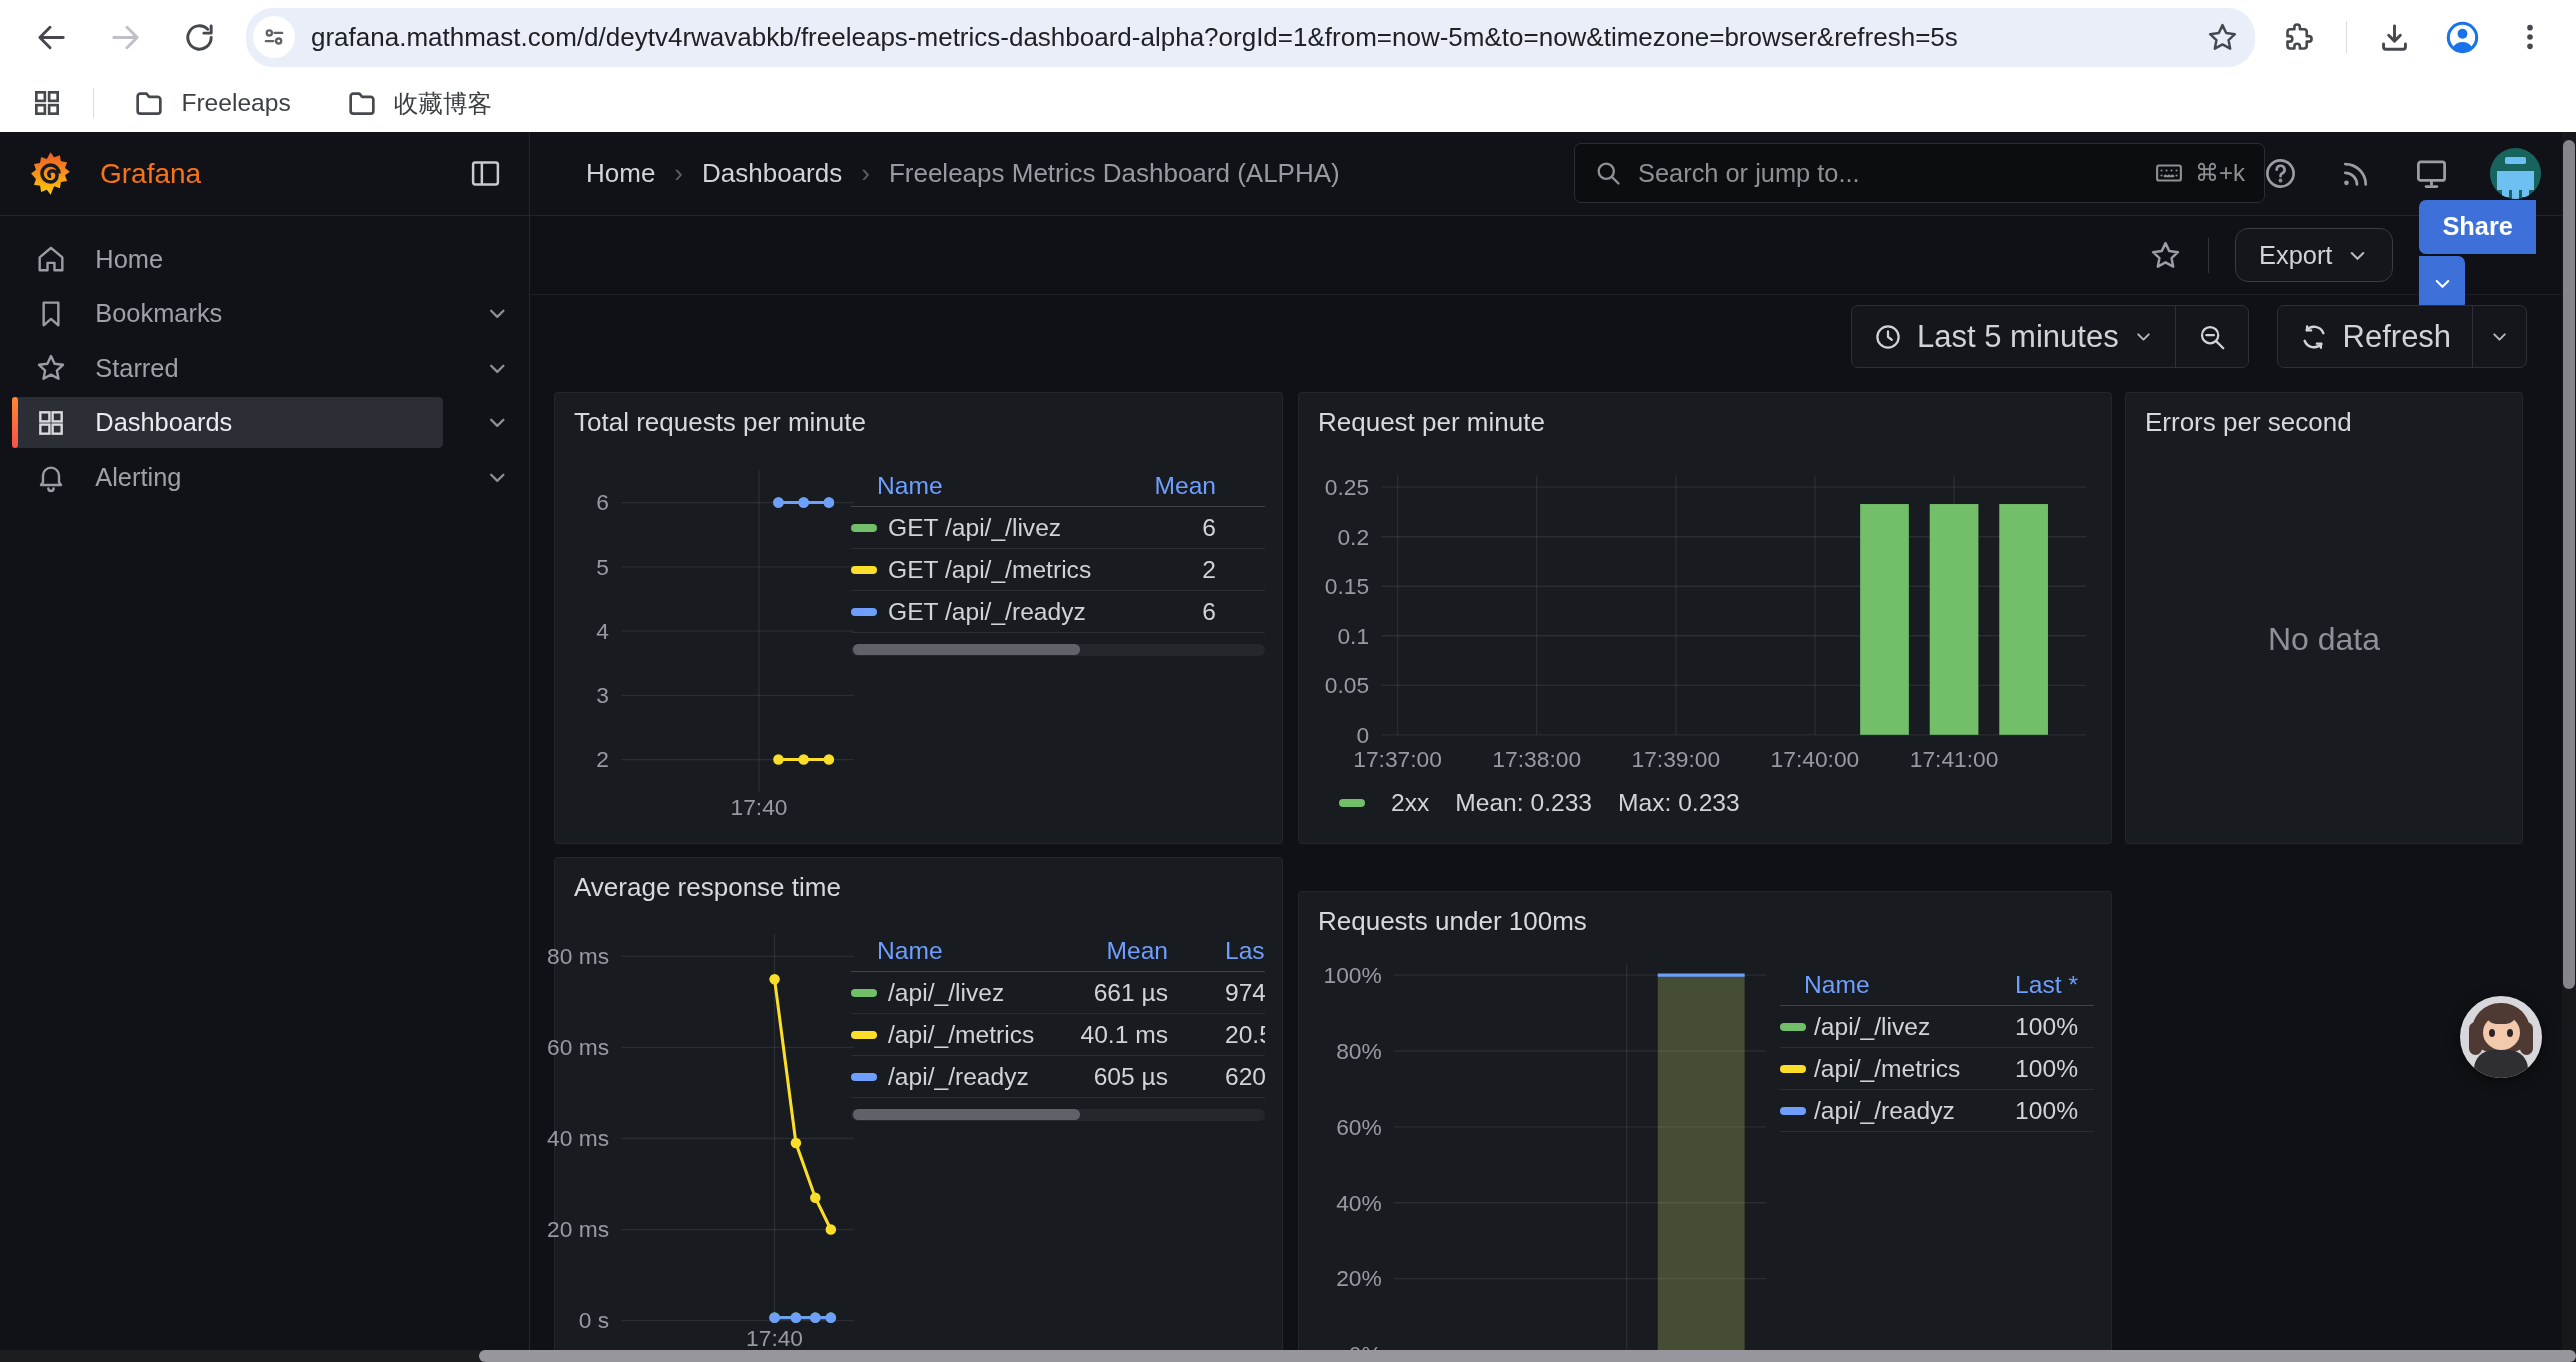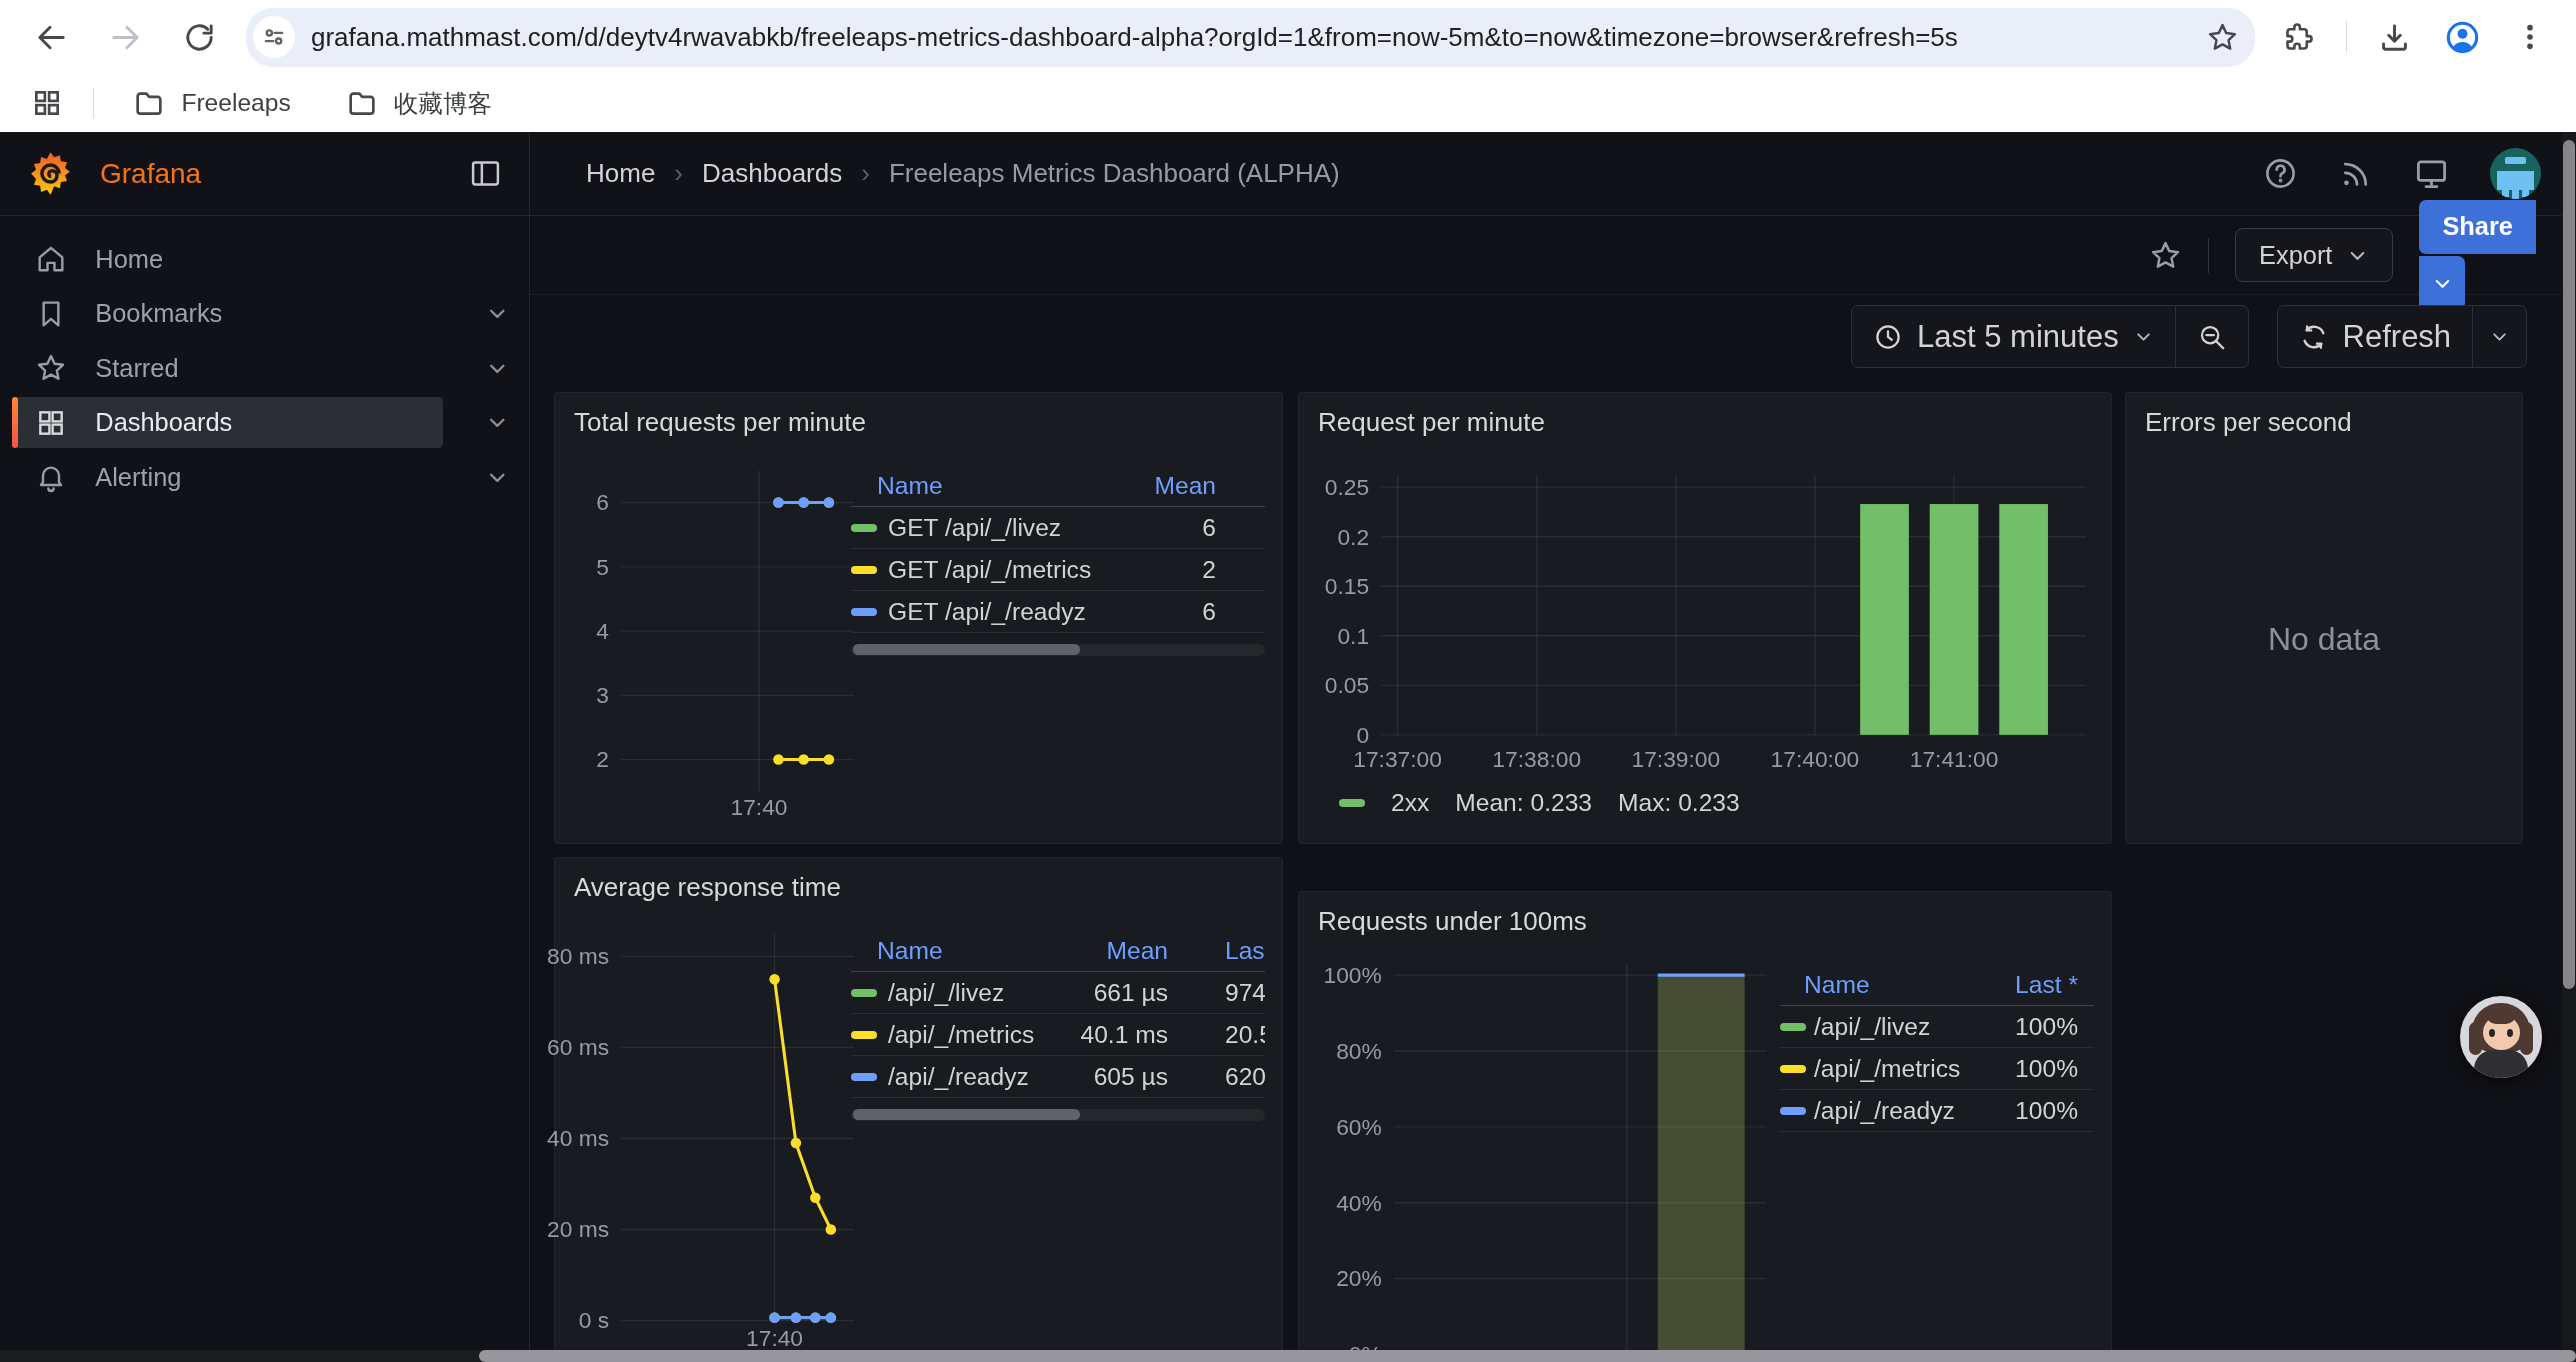--- a/index.html
+++ b/index.html
@@ -40,21 +40,21 @@
   .mi-hl{position:absolute;left:0;top:0;height:51px;width:431px;background:#2c2e35;border-radius:4.4px;}
   .mi-bar{position:absolute;left:0;top:0;width:5.3px;height:51px;border-radius:3.5px;background:linear-gradient(180deg,#FF8833,#F5524A);}
   .mi-icon{margin-left:23px;width:32px;height:32px;color:#9b9da5;position:relative;}
   .mi-label{margin-left:28px;font-size:25.4px;color:#9fa1a9;position:relative;}
   .menu-item.active .mi-label{color:#ebebf0;}
   .menu-item.active .mi-icon{color:#d9dade;}
   .mi-chev{position:absolute;left:473px;top:13px;color:#8e9096;}
   
   .dash-toolbar{position:absolute;left:530px;top:216px;width:2046px;height:79px;border-bottom:0.9px solid #1e1f25;display:flex;align-items:center;justify-content:flex-end;box-sizing:border-box;padding-right:40px;gap:26px;background:#101116;}
   .dt-divider{width:0.9px;height:35px;background:#33343b;}
-  .btn-secondary{height:54px;border:0.9px solid #3a3b43;border-radius:8px;background:#15161b;display:flex;align-items:center;gap:14px;padding:0 23px;font-size:25.4px;color:#d2d3d7;cursor:pointer;}
+  .btn-secondary{height:54px;border:0.9px solid #3a3b43;border-radius:13px;background:#15161b;display:flex;align-items:center;gap:14px;padding:0 23px;font-size:25.4px;color:#d2d3d7;cursor:pointer;}
   .share-group{display:flex;gap:2.6px;cursor:pointer;flex-direction:column;}
   .share-main{height:54px;background:#3D71D9;border-radius:7px 0 0 7px;display:flex;align-items:center;padding:0 23px;color:#fff;font-size:25.4px;font-weight:bold;}
   .share-chev{height:54px;width:46px;background:#3D71D9;border-radius:0 7px 7px 0;display:flex;align-items:center;justify-content:center;color:#fff;}
   .time-row{position:absolute;left:530px;top:305px;width:2046px;display:flex;justify-content:flex-end;box-sizing:border-box;padding-right:49px;gap:28px;}
   .btn-group{display:flex;align-items:stretch;border:0.9px solid #2e2f37;border-radius:7px;background:#15161b;overflow:hidden;}
   .bg-seg{display:flex;align-items:center;gap:14px;padding:0 21px;height:61px;font-size:31px;color:#d2d3d7;cursor:pointer;}
   .bg-sep{width:0.9px;background:#2e2f37;}
   
   .panel{position:absolute;background:#181b20;border:0.9px solid #24262d;border-radius:3.5px;box-sizing:border-box;}
   .p-title{position:absolute;left:19px;top:14px;font-size:26px;font-weight:500;color:#d8d9dc;cursor:pointer;white-space:nowrap;}
@@ -202,20 +202,35 @@
           </svg>
       </span>
     </div>
     <div class="breadcrumb">
       <span class="bc-link">Home</span>
       <span class="bc-sep">›</span>
       <span class="bc-link">Dashboards</span>
       <span class="bc-sep">›</span>
       <span class="bc-current">Freeleaps Metrics Dashboard (ALPHA)</span>
     </div>
+    <div class="gh-search">
+      <svg width="28" height="28" viewBox="0 0 24 24" fill="none" stroke="#8e9096" stroke-width="2" stroke-linecap="round">
+          <circle cx="10.5" cy="10.5" r="6.5"></circle>
+          <path d="M15.5 15.5L21 21"></path>
+        </svg>
+      <span class="ph">Search or jump to...</span>
+      <span class="gh-kbd">
+        <svg width="30" height="30" viewBox="0 0 24 24" fill="none" stroke="#8e9096" stroke-width="1.7">
+            <rect x="2.5" y="6" width="19" height="12" rx="1.5"></rect>
+            <path d="M6 10h.01M10 10h.01M14 10h.01M18 10h.01M6 14h.01M18 14h.01M9 14h6" stroke-linecap="round" stroke-dasharray="0.2 2.6"></path>
+            <path d="M8.5 14.6h7" stroke-linecap="round"></path>
+          </svg>
+        <span>⌘+k</span>
+      </span>
+    </div>
     <div class="gh-icons">
       <span>
         <svg width="35" height="35" viewBox="0 0 24 24" fill="none" stroke="#9b9da5" stroke-width="1.8" stroke-linecap="round">
             <circle cx="12" cy="12" r="9"></circle>
             <path d="M9.4 9.4a2.7 2.7 0 1 1 3.9 2.4c-.8.4-1.3 1-1.3 1.8v.3"></path>
             <circle cx="12" cy="16.8" r="0.4" fill="#9b9da5"></circle>
           </svg>
       </span>
       <span>
         <svg width="35" height="35" viewBox="0 0 24 24" fill="none" stroke="#9b9da5" stroke-width="1.9" stroke-linecap="round">

